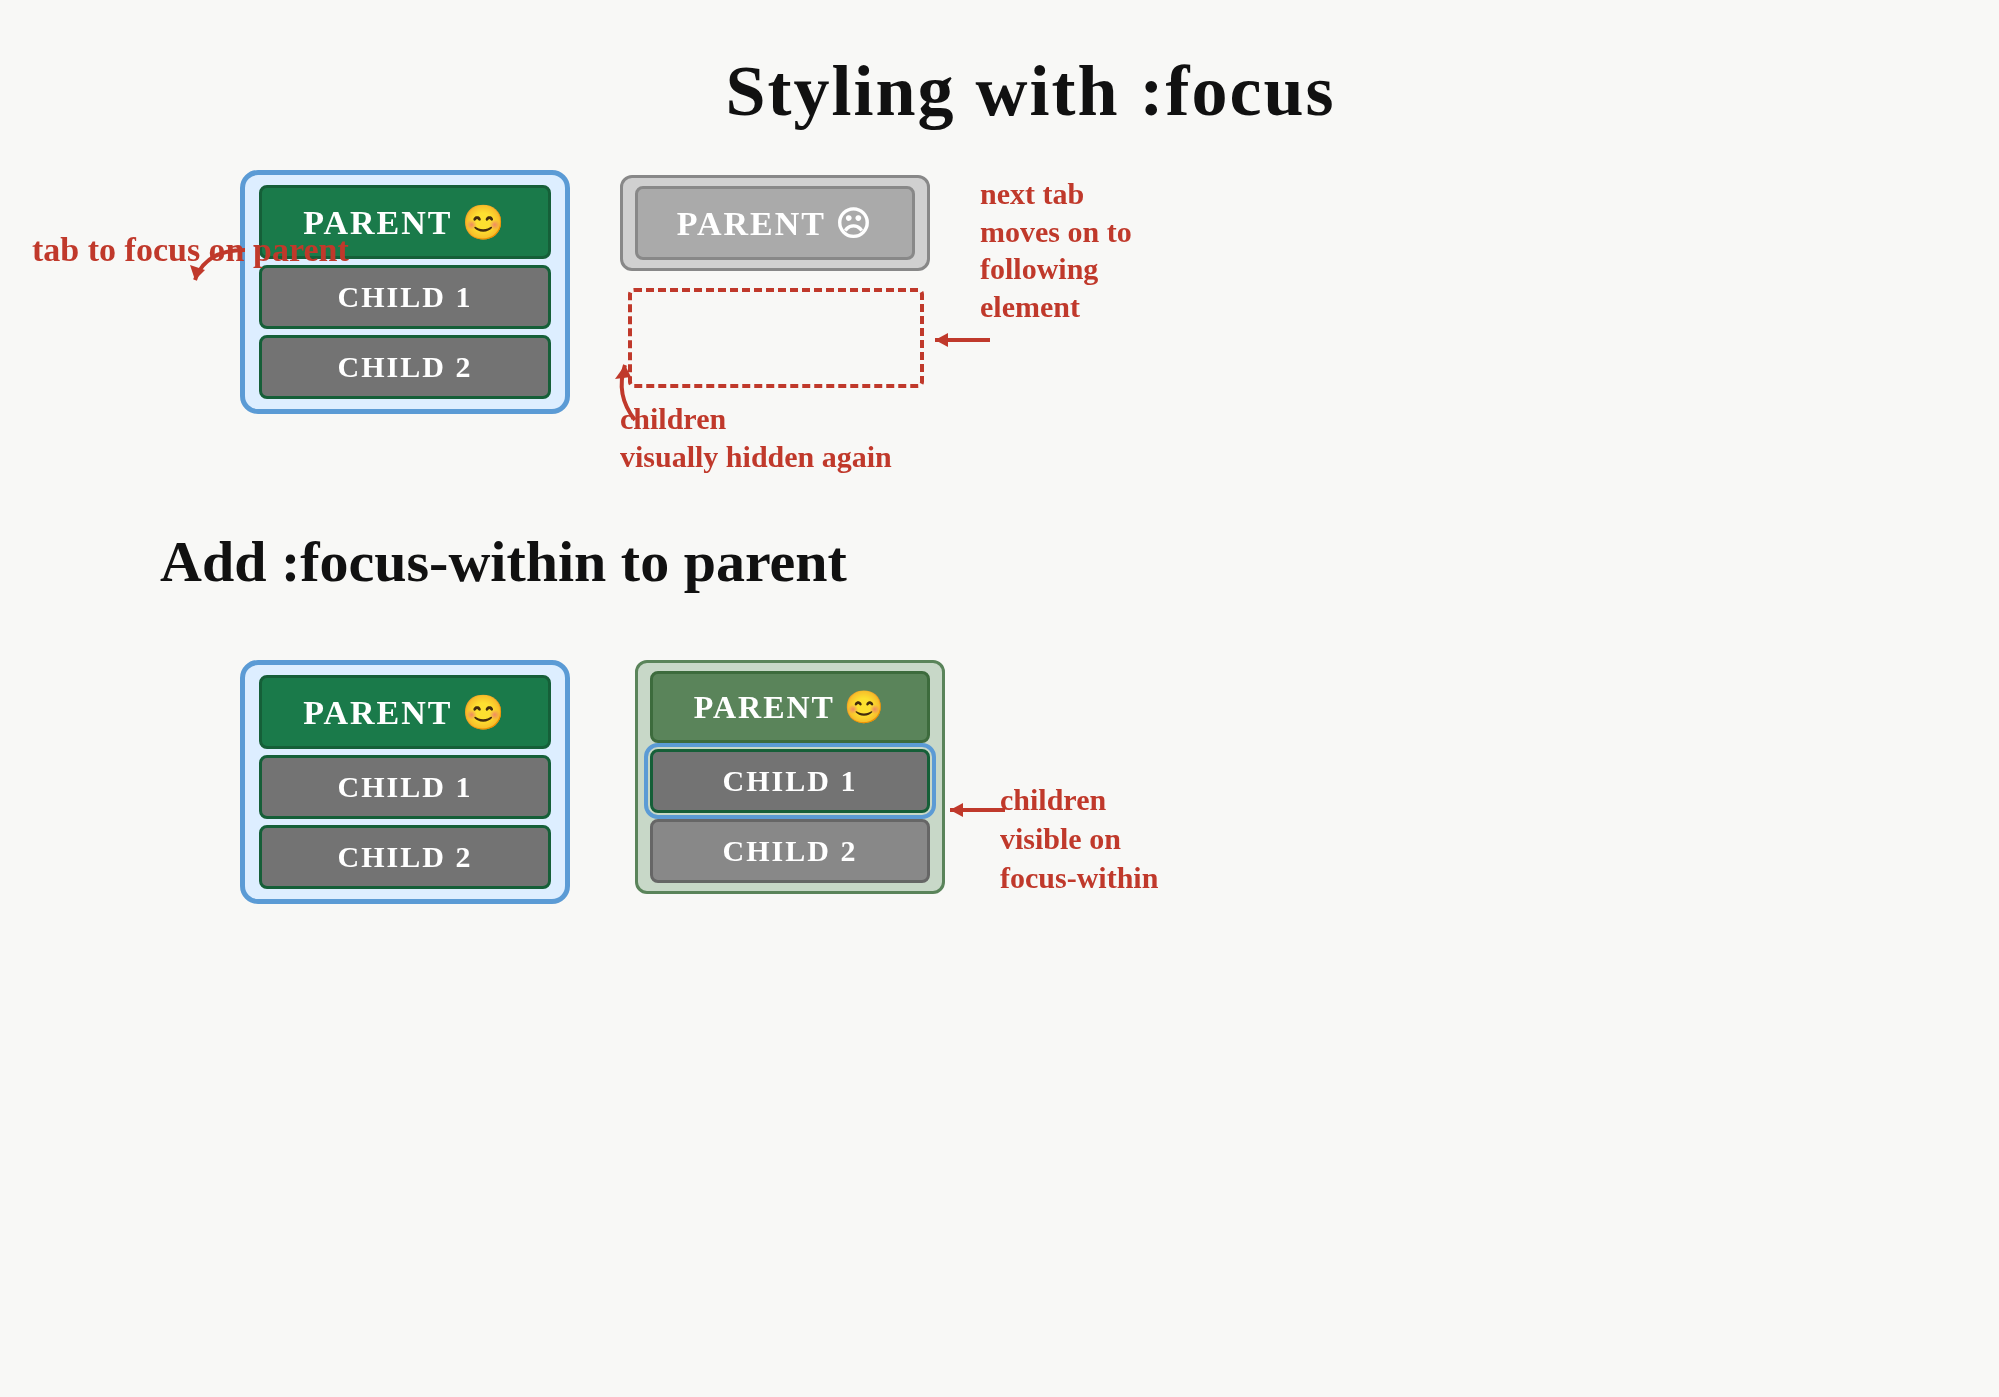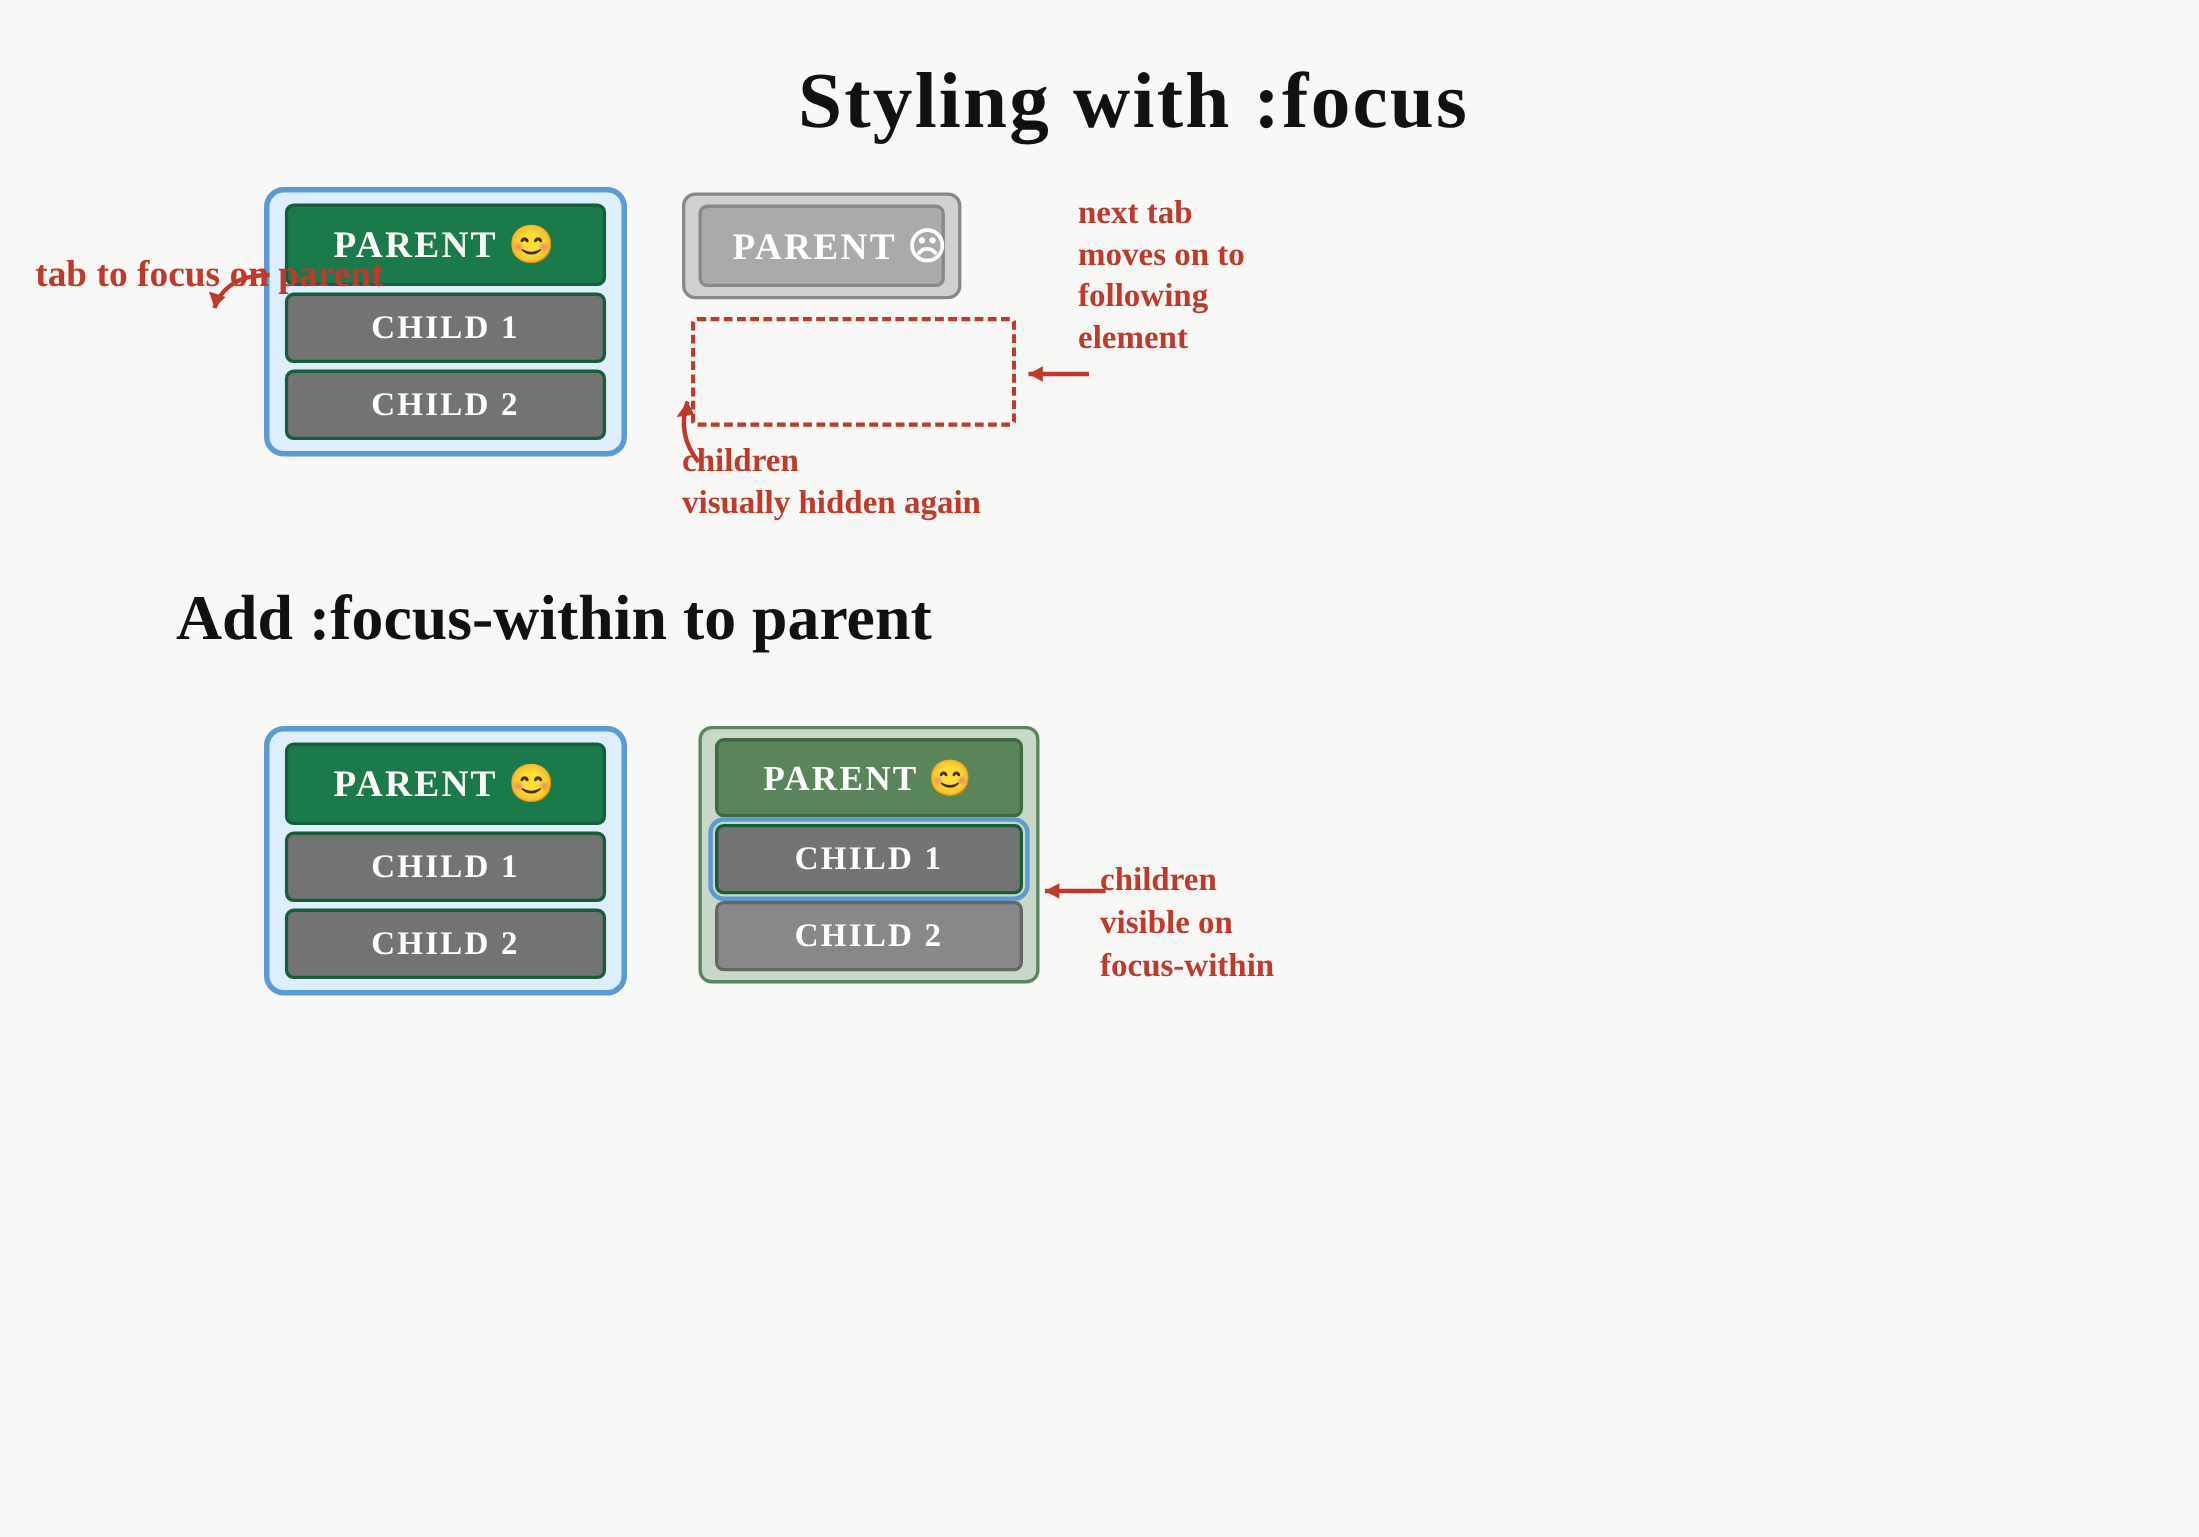--- a/index.html
+++ b/index.html
@@ -160,21 +160,21 @@
     <span>tab to
 focus
 on parent</span>
   </div>
 
   <svg class="arrow-svg" style="left: 185px; top: 240px; width: 80px; height: 60px;">
     <path d="M 60 10 Q 20 10 10 40" stroke="#c0392b" stroke-width="4" fill="none"></path>
     <polygon points="10,40 5,25 20,30" fill="#c0392b"></polygon>
   </svg>
 
-  <div style="position:absolute; left: 620px; top: 175px; display:flex; flex-direction:column; gap:6px; padding: 8px 12px; background:#d0d0d0; border: 3px solid #888; border-radius:12px; width: 254px;">
+  <div style="position:absolute; left: 620px; top: 175px; display:flex; flex-direction:column; gap:6px; padding: 8px 12px; background:#d0d0d0; border: 3px solid #888; border-radius:12px; width: 310px;">
     <div class="elem-parent-grey">PARENT ☹</div>
   </div>
 
   <div class="dashed-box" style="left: 628px; top: 288px; width: 296px; height: 100px;"></div>
 
   <div class="annotation" style="left: 980px; top: 175px; font-size: 30px; line-height:1.25;">
     next tab<br>moves on to<br>following<br>element
   </div>
 
   <svg class="arrow-svg" style="left: 930px; top: 325px; width: 70px; height: 30px;">

